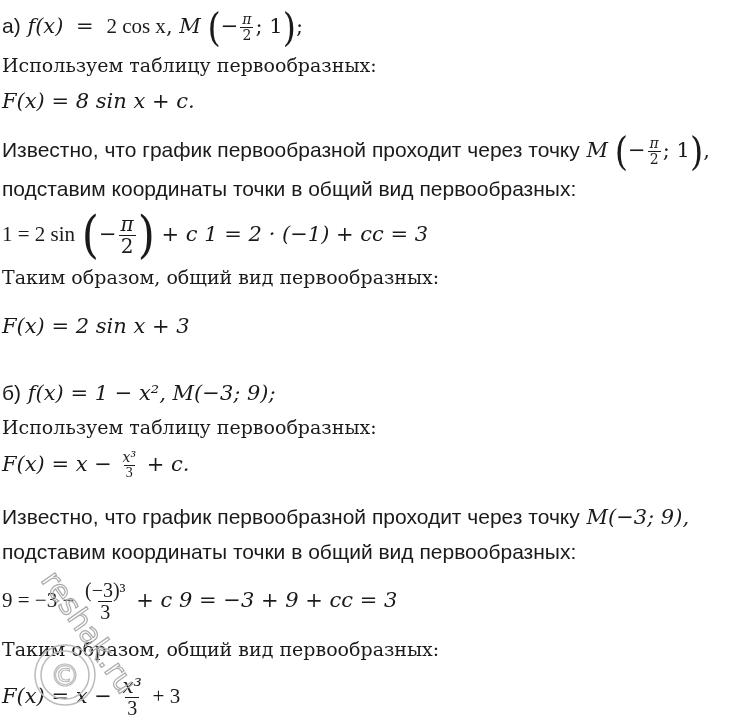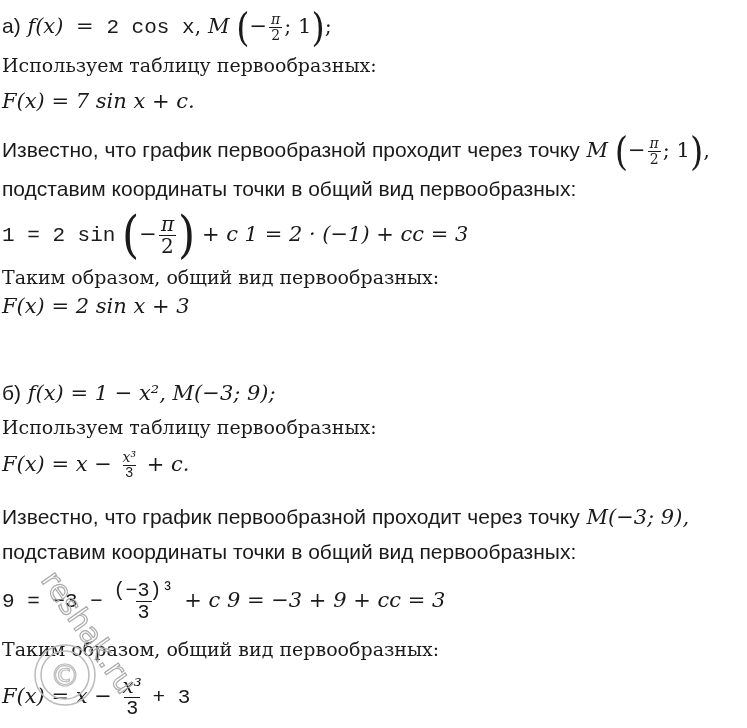--- a/index.html
+++ b/index.html
@@ -5,21 +5,21 @@
     html, body { margin: 0; padding: 0; background: #ffffff; }
     body {
       width: 747px; height: 728px; position: relative; overflow: hidden;
       font-family: "DejaVu Serif", "Liberation Serif", serif;
       color: #1a1a1a;
     }
     .line { position: absolute; left: 2px; white-space: nowrap; font-size: 21px; line-height: 1; }
     .txt { font-family: "Liberation Sans", "DejaVu Sans", sans-serif; font-size: 21px; }
     .serif-ru { font-family: "DejaVu Serif", "Liberation Serif", serif; font-size: 19px; }
     .m { font-family: "DejaVu Serif", "Liberation Serif", serif; font-style: italic; }
-    .n { font-family: Liberation Mono, monospace; font-style: normal; text-align: center; }
+    .n { font-family: Liberation Serif, serif; font-style: normal; text-align: center; }
     .op { padding: 0 6px; font-family: "DejaVu Serif", serif; font-style: normal; }
     .frac { display: inline-flex; flex-direction: column; align-items: center; vertical-align: middle; margin: 0 2px; }
     .frac .num { font-size: 14px; line-height: 1.05; padding: 0 2px; }
     .frac .den { font-size: 14px; line-height: 1.05; border-top: 1.3px solid #1a1a1a; padding: 0 2px; }
     .frac.big .num, .frac.big .den { font-size: 20px; }
     .paren { font-size: 34px; font-weight: 200; vertical-align: middle; display: inline-block; transform: scaleY(1.15); line-height: 1; }
     .watermark {
       position: absolute; left: 20px; top: 560px; width: 170px; height: 168px; pointer-events: none;
     }
   </style>
@@ -32,21 +32,21 @@
   <span class="op">=</span>
   <span class="n">2 cos x</span><span>,</span>
   <span class="m">M</span>
   <span class="paren">(</span><span>−</span><span class="frac">
       <span class="num m">π</span>
       <span class="den">2</span>
     </span><span>;</span> <span>1</span><span class="paren">)</span><span>;</span>
 </div>
 
 <div class="line serif-ru" style="top:56px;">Используем таблицу первообразных:</div>
-<div class="line m" style="top:91px;">F(x) = 7 sin x + c.</div>
+<div class="line m" style="top:91px;">F(x) = 8 sin x + c.</div>
 
 <div class="line" style="top:134px;">
   <span class="txt">Известно, что график первообразной проходит через точку</span>
   <span class="m">M</span>
   <span class="paren">(</span><span>−</span><span class="frac">
       <span class="num m">π</span>
       <span class="den">2</span>
     </span><span>;</span> <span>1</span><span class="paren">)</span>,
 </div>
 
@@ -55,21 +55,21 @@
 <div class="line" style="top:213px;">
   <span class="n">1 = 2 sin</span>
   <span class="paren" style="font-size:44px;">(</span><span>−</span><span class="frac big">
       <span class="num m">π</span>
       <span class="den">2</span>
     </span><span class="paren" style="font-size:44px;">)</span>
   <span class="m">+ c 1 = 2 · (−1) + cc = 3</span>
 </div>
 
 <div class="line serif-ru" style="top:268px;">Таким образом, общий вид первообразных:</div>
-<div class="line m" style="top:296px;">F(x) = 2 sin x + 3</div>
+<div class="line m" style="top:316px;">F(x) = 2 sin x + 3</div>
 
 <div class="line m" style="top:382px;">
   <span class="txt" style="font-style:normal;">б)</span>
   <span>f(x) = 1 −  x², M(−3; 9);</span>
 </div>
 
 <div class="line serif-ru" style="top:418px;">Используем таблицу первообразных:</div>
 
 <div class="line m" style="top:450px;">
   <span>F(x) = x −</span>

